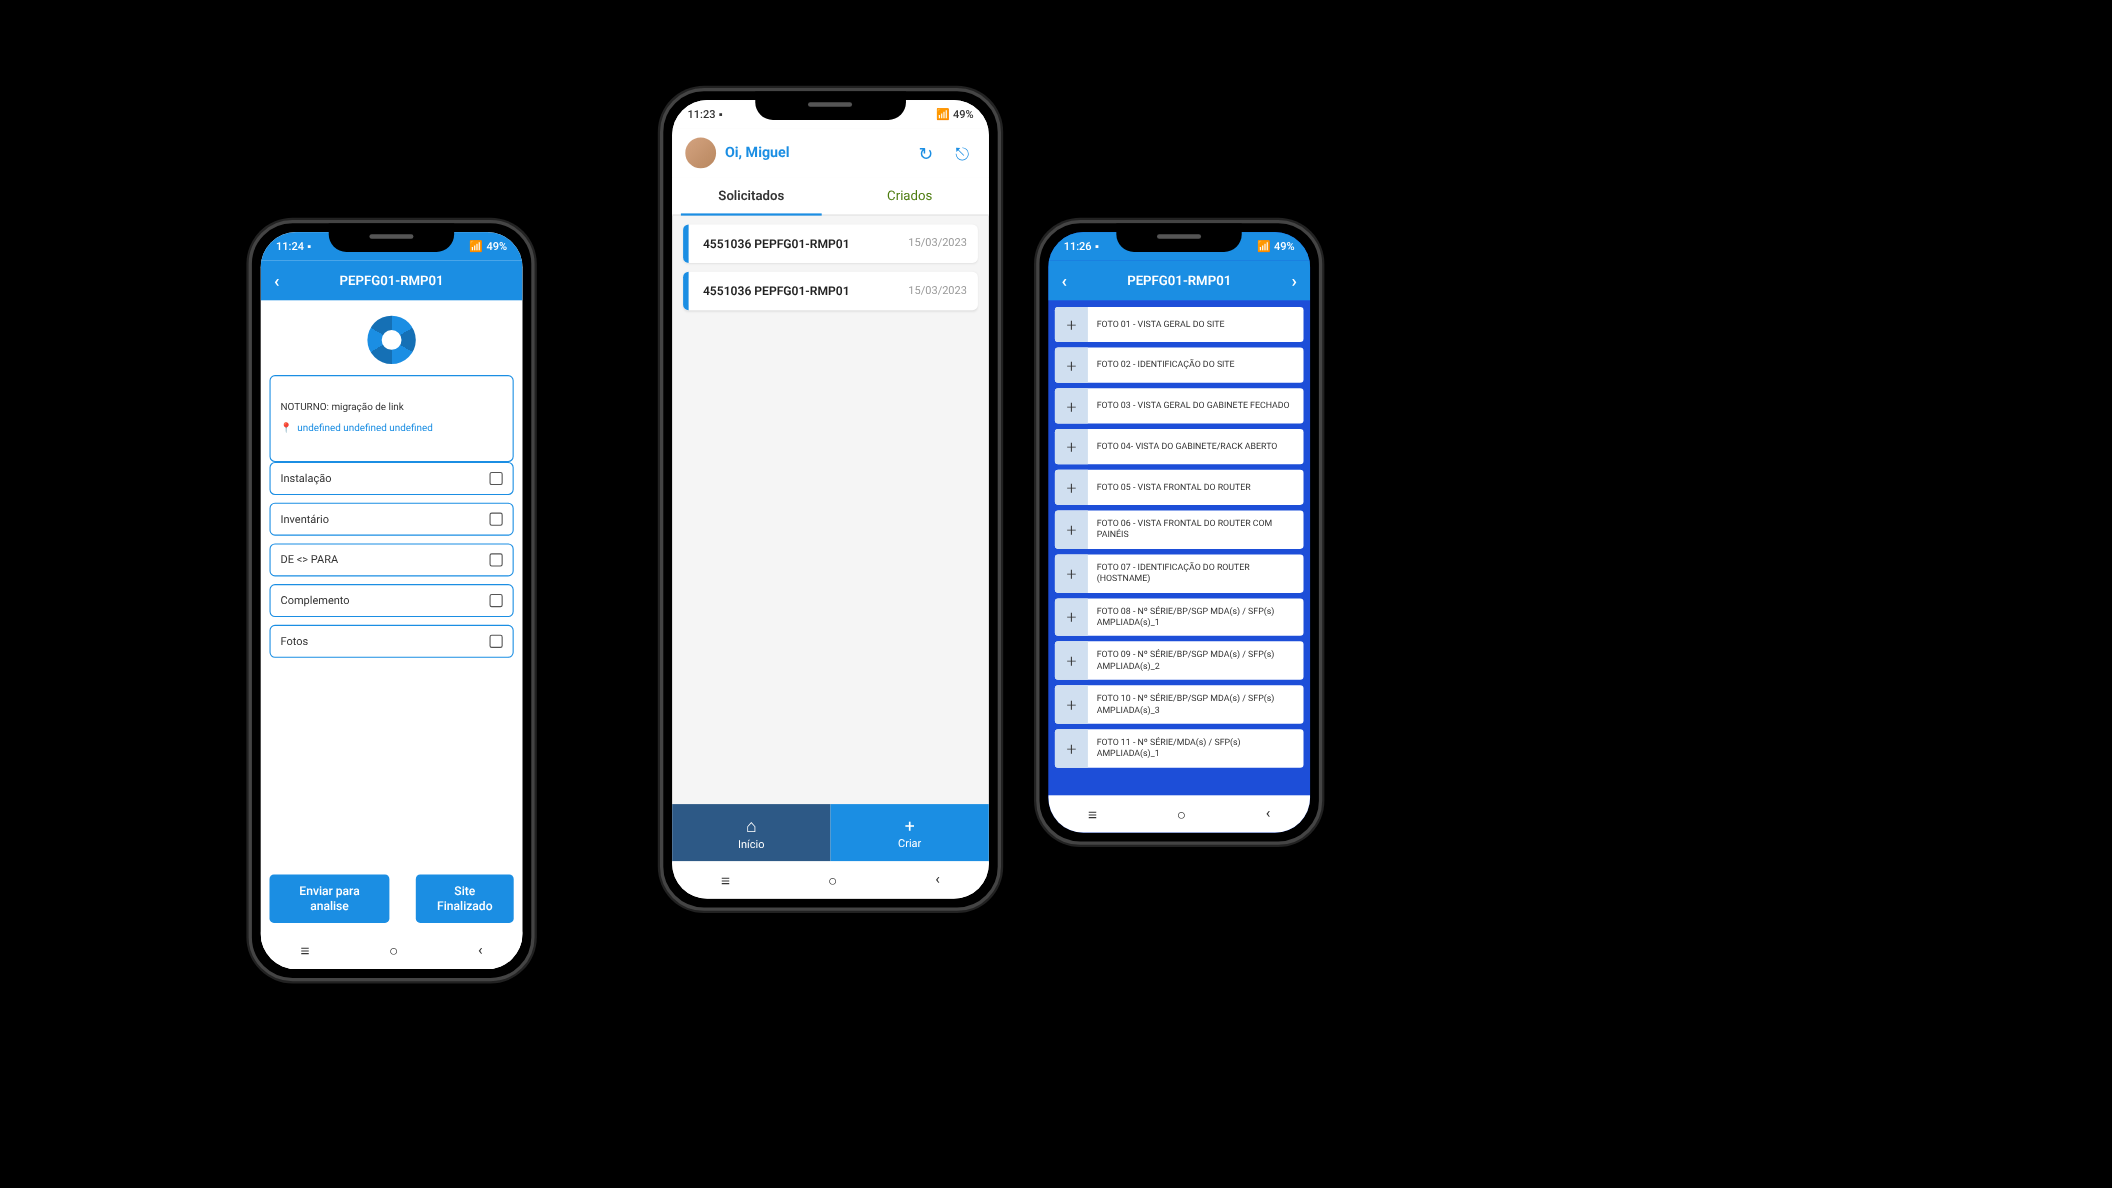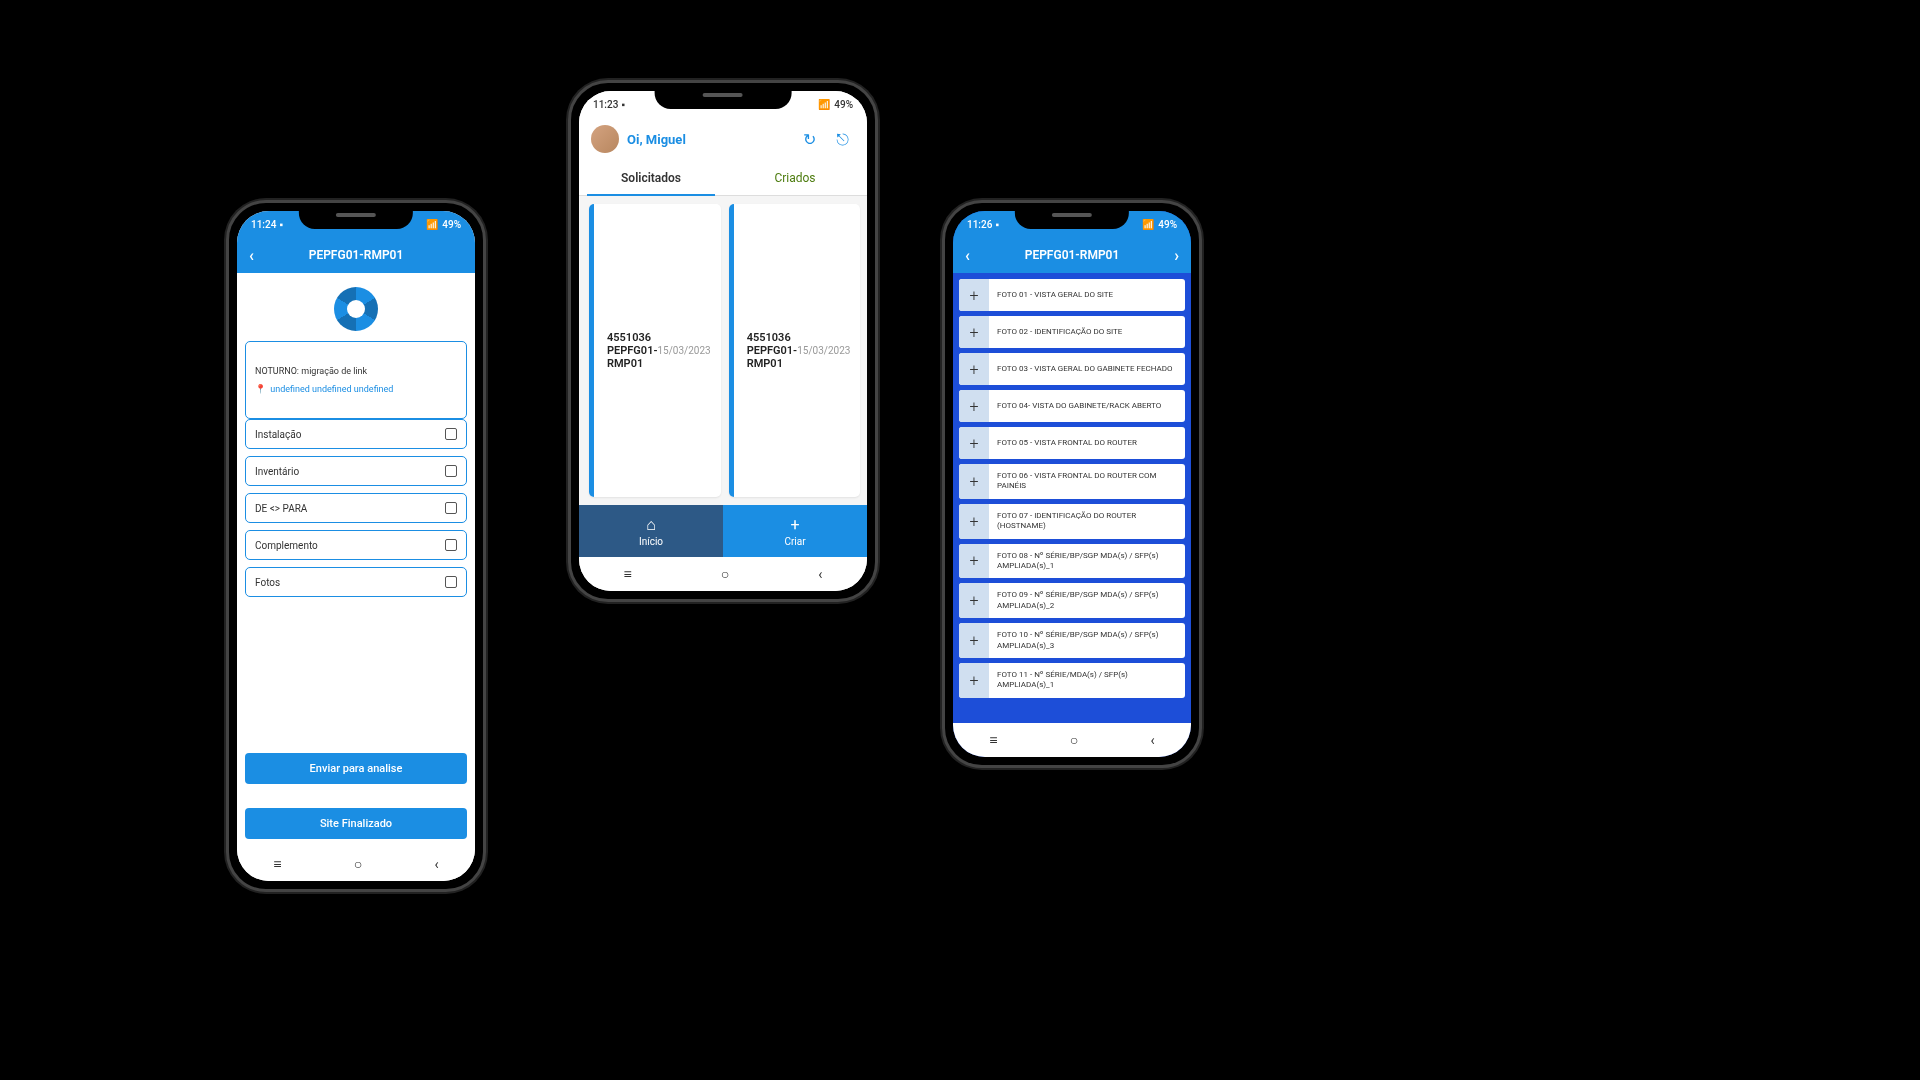--- a/index.html
+++ b/index.html
@@ -12,21 +12,21 @@
   }
   .phone {
     position: absolute;
     background: #000;
     border-radius: 40px;
     border: 3px solid #444;
     box-shadow: 0 0 0 2px #222;
     overflow: hidden;
   }
   .phone1 { left: 226px; top: 200px; width: 260px; height: 692px; }
-  .phone2 { left: 568px; top: 80px; width: 310px; height: 522px; }
+  .phone2 { left: 600px; top: 80px; width: 310px; height: 748px; }
   .phone3 { left: 942px; top: 200px; width: 260px; height: 568px; }
 
   .notch {
     position: absolute;
     top: 0;
     left: 50%;
     transform: translateX(-50%);
     width: 45%;
     height: 26px;
     background: #000;
@@ -119,21 +119,21 @@
     padding: 8px 9px;
     display: flex;
     justify-content: space-between;
     align-items: center;
     font-size: 10px;
     color: #333;
   }
   .checkbox {
     width: 12px; height: 12px; border: 1.5px solid #555; border-radius: 2px;
   }
-  .p1-actions { padding: 8px; display: flex; flex-direction: column; gap: 24px; }
+  .p1-actions { padding: 8px; display: flex; flex-direction: row; gap: 24px; }
   .btn-primary {
     background: #1b8ee3;
     color: #fff;
     border: none;
     border-radius: 4px;
     padding: 9px;
     font-size: 11px;
     font-weight: 500;
     text-align: center;
   }
@@ -171,21 +171,21 @@
     color: #333;
     font-weight: 600;
   }
   .tab.active::after {
     content: "";
     position: absolute;
     bottom: -1px; left: 8px; right: 8px;
     height: 2px;
     background: #1b8ee3;
   }
-  .p2-list { flex: 1; padding: 8px 10px; display: flex; flex-direction: row; gap: 8px; }
+  .p2-list { flex: 1; padding: 8px 10px; display: flex; flex-direction: column; gap: 8px; }
   .card-row {
     background: #fff;
     border-radius: 5px;
     display: flex;
     align-items: center;
     padding: 11px 10px;
     box-shadow: 0 1px 2px rgba(0,0,0,0.08);
     position: relative;
     font-size: 11px;
   }

